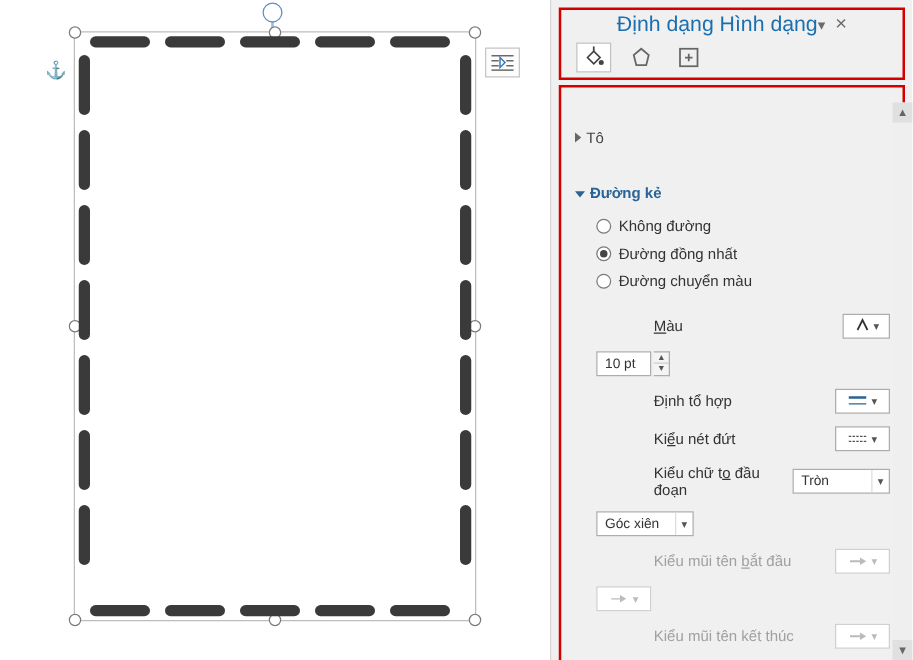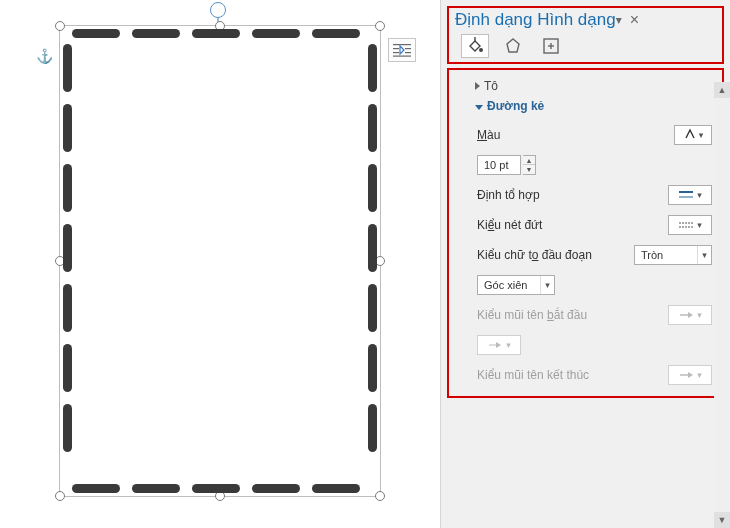--- a/index.html
+++ b/index.html
@@ -22,44 +22,44 @@
   
   .dash { position: absolute; background: #3a3a3a; border-radius: 5px; }
   .dash.h { width: 48px; height: 9px; }
   .dash.v { width: 9px; height: 48px; }
   
   .wrap-popover { position: absolute; left: 388px; top: 38px; width: 28px; height: 24px; border: 1px solid #c6c6c6; background: #fcfcfc; display: flex; align-items: center; justify-content: center; }
   .wrap-popover svg { width: 18px; height: 14px; }
   
   .side-panel { position: absolute; left: 440px; top: 0; width: 290px; height: 528px; background: #f0f0f0; border-left: 1px solid #d6d6d6; }
   .hdr-box { border: 2px solid #d40000; margin: 6px 6px 2px 6px; padding: 2px 6px 4px 6px; }
-  .hdr-row { display: flex; align-items: center; justify-content: flex-start; }
+  .hdr-row { display: flex; align-items: center; justify-content: center; }
   .hdr-title { color: #1a6fb0; font-size: 17px; font-weight: 400; }
   .hdr-ctrls { display: flex; align-items: center; gap: 8px; color: #6b6b6b; }
   .hdr-ctrls span { cursor: default; }
   .tab-icons { display: flex; gap: 10px; margin-top: 4px; padding-left: 6px; }
   .tab-icon { width: 28px; height: 24px; display: flex; align-items: center; justify-content: center; border: 1px solid transparent; }
   .tab-icon.active { background: #fff; border: 1px solid #c0c0c0; }
   
   .props-box { border: 2px solid #d40000; margin: 4px 6px 0 6px; padding: 6px 0 6px 0; position: relative; }
-  .section-label { color: #444; font-size: 12px; padding: 3px 26px; }
+  .section-label { color: #444; font-size: 12px; padding: 3px 11px; margin-top: 24px; }
   .section-label.expanded { color: #2a6496; font-weight: bold; }
   .tri { display: inline-block; width: 0; height: 0; margin-right: 4px; }
   .tri.right { border-top: 4px solid transparent; border-bottom: 4px solid transparent; border-left: 5px solid #666; }
   .tri.down { border-left: 4px solid transparent; border-right: 4px solid transparent; border-top: 5px solid #2a6496; }
   
   .radio-group { padding: 6px 0 6px 28px; }
   .radio-row { display: flex; align-items: center; gap: 6px; padding: 4px 0; font-size: 12px; color: #333; }
   .radio { width: 12px; height: 12px; border: 1px solid #7a7a7a; border-radius: 50%; position: relative; background: #fff; flex-shrink: 0; }
   .radio.checked::after { content: ""; position: absolute; left: 2px; top: 2px; width: 6px; height: 6px; background: #444; border-radius: 50%; }
   
   .prop-rows { padding: 4px 10px 0 28px; }
   .prop-row { display: flex; align-items: center; justify-content: space-between; padding: 5px 0; font-size: 12px; color: #333; }
   .prop-row.disabled { color: #a0a0a0; }
-  .prop-label { flex: 1; }
+  .prop-label { flex: 1; margin-left: 46px; }
   .prop-label .ul { text-decoration: underline; }
   .prop-ctrl { display: flex; align-items: center; gap: 2px; }
   .combo { display: flex; align-items: center; border: 1px solid #adadad; background: #fff; height: 20px; }
   .combo .val { padding: 0 6px; min-width: 42px; font-size: 11px; }
   .combo .val.wide { min-width: 62px; }
   .combo .arrow { width: 14px; border-left: 1px solid #ddd; text-align: center; font-size: 9px; color: #555; line-height: 18px; }
   .spinner { display: flex; flex-direction: column; border: 1px solid #adadad; border-left: none; background: #f4f4f4; height: 20px; }
   .spinner div { width: 12px; height: 9px; font-size: 7px; text-align: center; line-height: 9px; color: #555; }
   .spinner div:first-child { border-bottom: 1px solid #ccc; }
   .slider-track { width: 58px; height: 2px; background: #b5b5b5; position: relative; margin-right: 6px; }
@@ -164,20 +164,34 @@
             <line x1="9" y1="6" x2="9" y2="12" stroke="#666" stroke-width="1.4"></line>
           </svg>
       </div>
     </div>
   </div>
 
   <div class="props-box">
     <div class="section-label"><span class="tri right"></span><span>Tô</span></div>
     <div class="section-label expanded"><span class="tri down"></span><span>Đường kẻ</span></div>
 
+    <div class="radio-group">
+      <div class="radio-row">
+          <div class="radio"></div>
+          <span>Không đường</span>
+        </div>
+      <div class="radio-row">
+          <div class="radio checked"></div>
+          <span>Đường đồng nhất</span>
+        </div>
+      <div class="radio-row">
+          <div class="radio"></div>
+          <span>Đường chuyển màu</span>
+        </div>
+    </div>
 
     <div class="prop-rows">
       <div class="prop-row">
         <div class="prop-label"><span></span><span class="ul">M</span><span>àu</span></div>
         <div class="prop-ctrl">
           <div class="color-btn">
             <svg width="14" height="14" viewBox="0 0 14 14">
                 <path d="M3 10 L7 2 L11 10" fill="none" stroke="#333" stroke-width="1.4"></path>
               </svg>
               <span class="dd">▾</span>

